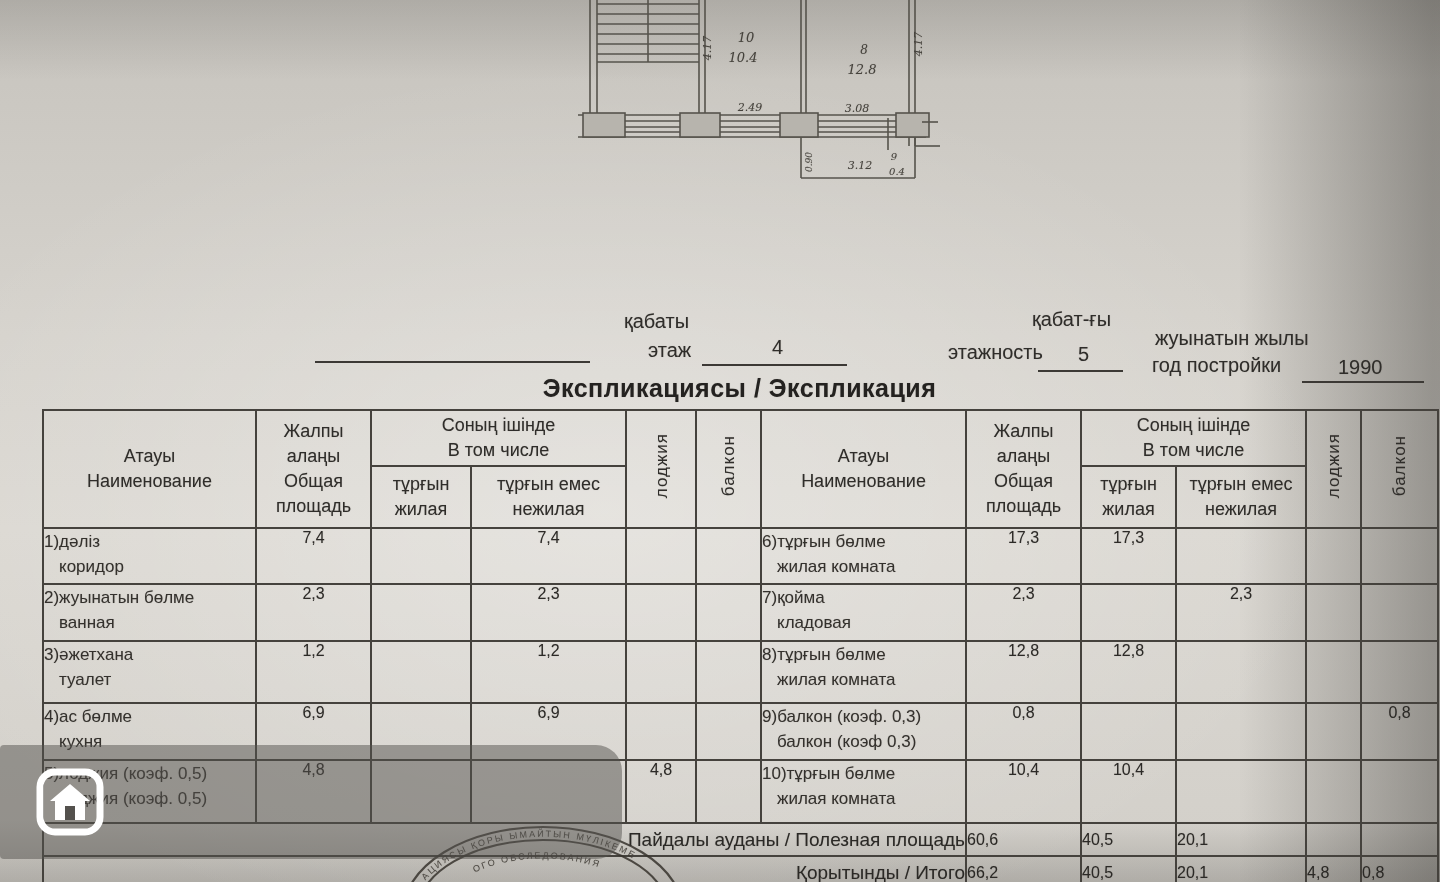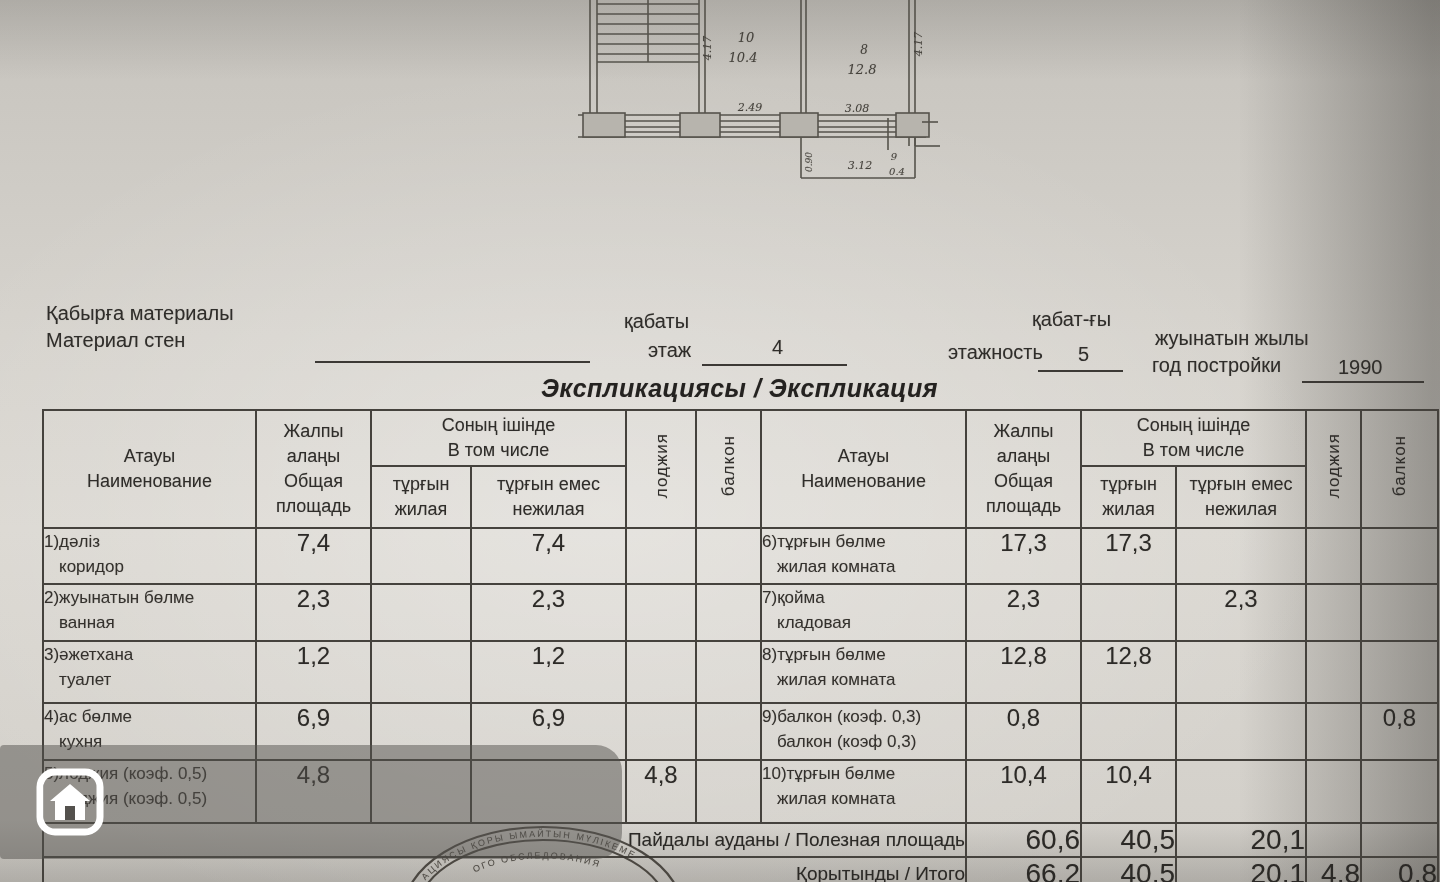--- a/index.html
+++ b/index.html
@@ -14,38 +14,38 @@
     color:#34312d; text-shadow:0 0 1px rgba(70,66,60,0.25);}
   
   .floorplan{position:absolute;left:578px;top:0;}
   .plan-label{font-family:"DejaVu Serif",serif;font-style:italic;fill:#45423c;}
   
   .info{position:absolute;font-size:20px;line-height:27px;color:#2f2d2a;}
   .uline{position:absolute;height:2px;background:#3c3935;}
   .center2{text-align:center;}
   
   .tbl-title{position:absolute;left:42px;top:374px;width:1395px;text-align:center;
-    font-size:25px;font-weight:bold;color:#242220;letter-spacing:0.5px;font-style:italic;}
+    font-size:25px;font-weight:bold;color:#242220;letter-spacing:0.5px;}
   
   table.expl{position:absolute;left:42px;top:409px;width:1395px;border-collapse:collapse;table-layout:fixed;}
   table.expl th, table.expl td{border:2px solid #45423d;padding:0;font-weight:normal;background:transparent;}
   table.expl th{font-size:18px;line-height:25px;vertical-align:middle;text-align:center;color:#2f2d2a;}
   .h-top{height:56px;}
   .h-bot{height:62px;}
   .narrow{width:78px;margin:0 auto;}
   th.vert span{display:inline-block;writing-mode:vertical-rl;transform:rotate(180deg);
     font-size:17px;letter-spacing:1px;}
   td.name{vertical-align:top;font-size:17px;line-height:25px;padding:3px 2px 0 3px;}
   td.name .l2{display:block;padding-left:15px;}
   td.name .l1{display:block;}
-  td.num{vertical-align:top;text-align:center;font-size:24px;padding-top:4px;color:#2c2a27;}
+  td.num{vertical-align:top;text-align:center;font-size:16px;padding-top:4px;color:#2c2a27;}
   tr.r1{height:56px;} tr.r2{height:57px;} tr.r3{height:62px;} tr.r4{height:57px;} tr.r5{height:63px;}
   tr.tot{height:33px;}
   td.tlabel{font-size:19px;text-align:right;padding-right:60px;vertical-align:middle;color:#2b2926;}
-  td.tnum{font-size:28px;text-align:right;vertical-align:middle;color:#2b2926;}
+  td.tnum{font-size:16px;text-align:left;vertical-align:middle;color:#2b2926;}
   
   .wm-band{position:absolute;left:0;top:745px;width:622px;height:114px;
     background:rgba(84,81,77,0.50);border-radius:4px 26px 26px 4px;z-index:5;}
   .wm-logo{position:absolute;left:36px;top:768px;z-index:6;}
   .wm-text{position:absolute;left:122px;top:782px;z-index:6;font-size:46px;font-weight:bold;
     letter-spacing:2px;color:rgba(255,255,255,0.93);text-shadow:none;}
   
   .stamp{position:absolute;left:398px;top:821px;z-index:4;opacity:0.85;}
 </style>
 </head>
@@ -112,24 +112,20 @@
       <text x="344" y="44" font-size="11" text-anchor="middle" transform="rotate(-90 344 44)">4.17</text>
       <text x="172" y="111" font-size="11" text-anchor="middle">2.49</text>
       <text x="279" y="112" font-size="11" text-anchor="middle">3.08</text>
       <text x="234" y="162" font-size="9" text-anchor="middle" transform="rotate(-90 234 162)">0.90</text>
       <text x="282" y="169" font-size="11" text-anchor="middle">3.12</text>
       <text x="316" y="160" font-size="10" text-anchor="middle">9</text>
       <text x="319" y="175" font-size="10" text-anchor="middle">0.4</text>
     </g>
   </svg>
 
-  <div class="info" style="left:46px;top:300px;">
-    <span>Қабырға материалы</span><br>
-    <span>Материал стен</span>
-  </div>
   <div class="uline" style="left:315px;top:361px;width:275px;"></div>
 
   <div class="info" style="left:624px;top:308px;">қабаты</div>
   <div class="info" style="left:648px;top:337px;">этаж</div>
   <div class="info" style="left:772px;top:334px;">4</div>
   <div class="uline" style="left:702px;top:364px;width:145px;"></div>
 
   <div class="info" style="left:1004px;top:306px;margin-left:28px;">қабат-ғы</div>
   <div class="info" style="left:948px;top:339px;">этажность</div>
   <div class="info" style="left:1078px;top:341px;">5</div>

